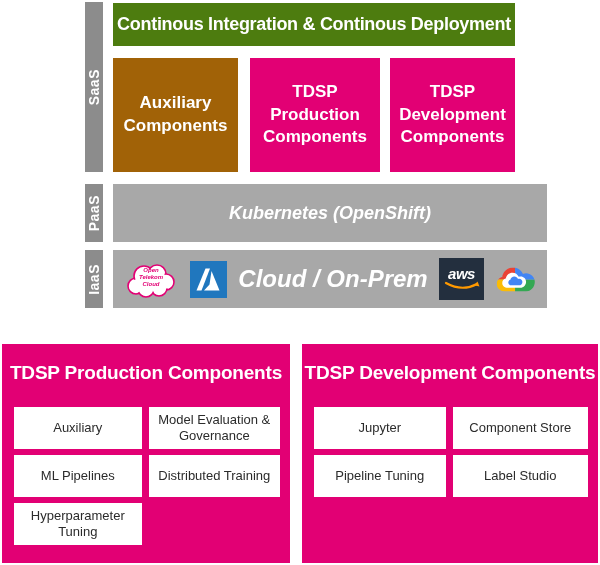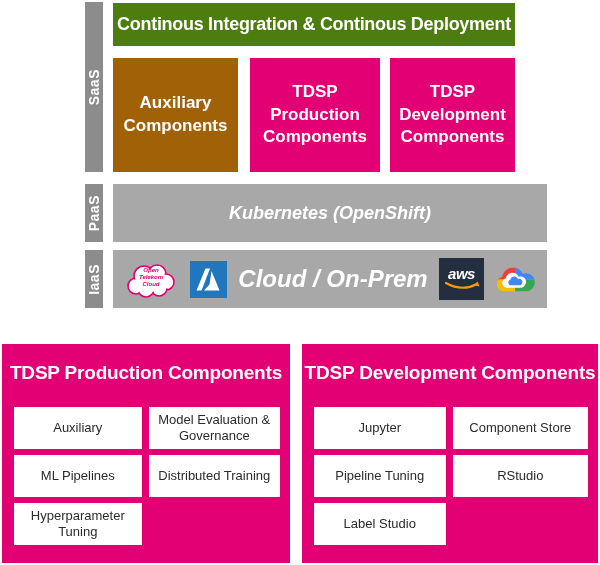--- a/index.html
+++ b/index.html
@@ -152,18 +152,17 @@
       <div class="cell">Hyperparameter Tuning</div>
     </div>
   </div>
 
   <div class="panel panel-right">
     <div class="panel-title">TDSP Development Components</div>
     <div class="cells">
       <div class="cell">Jupyter</div>
       <div class="cell">Component Store</div>
       <div class="cell">Pipeline Tuning</div>
-      <div class="cell">RStudio</div>
       <div class="cell">Label Studio</div>
     </div>
   </div>
 
 </div>
 
 </body></html>

